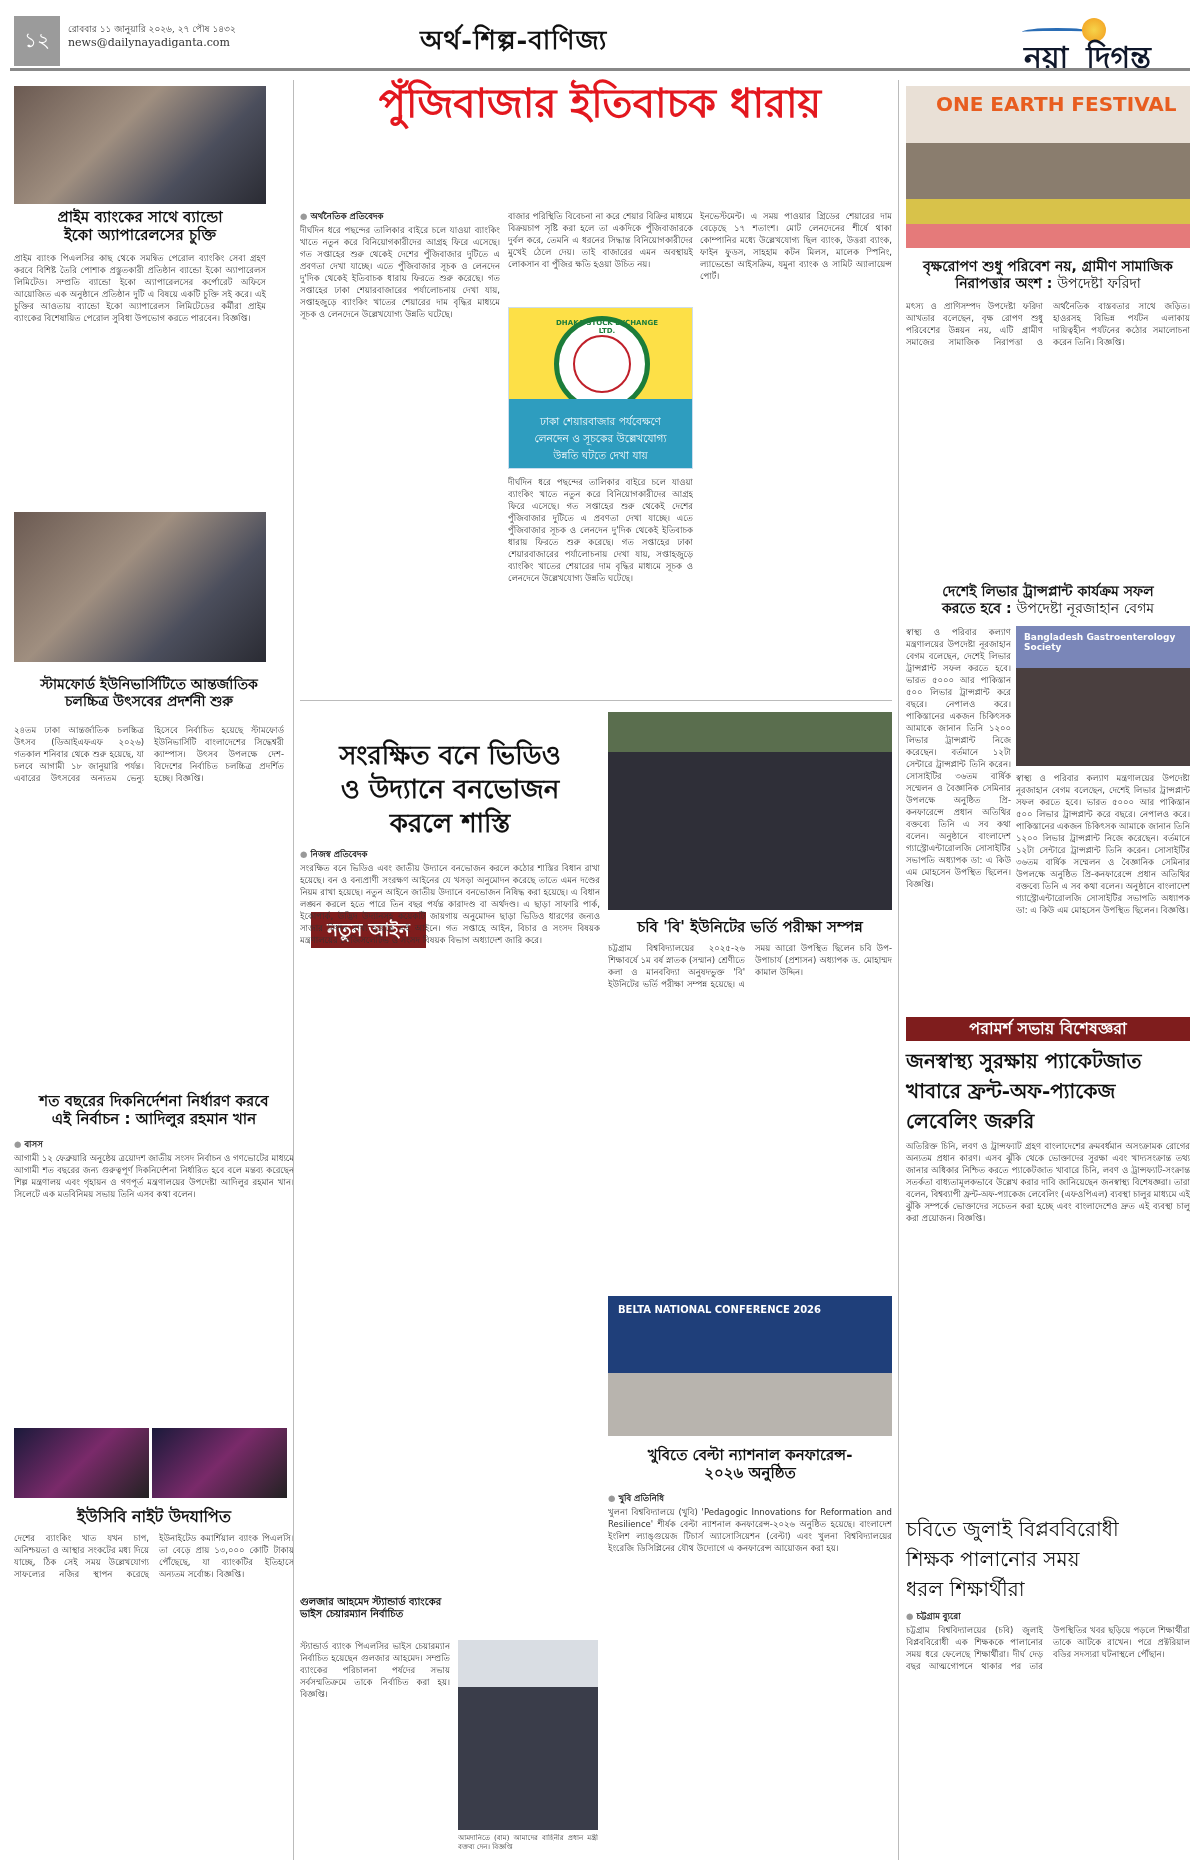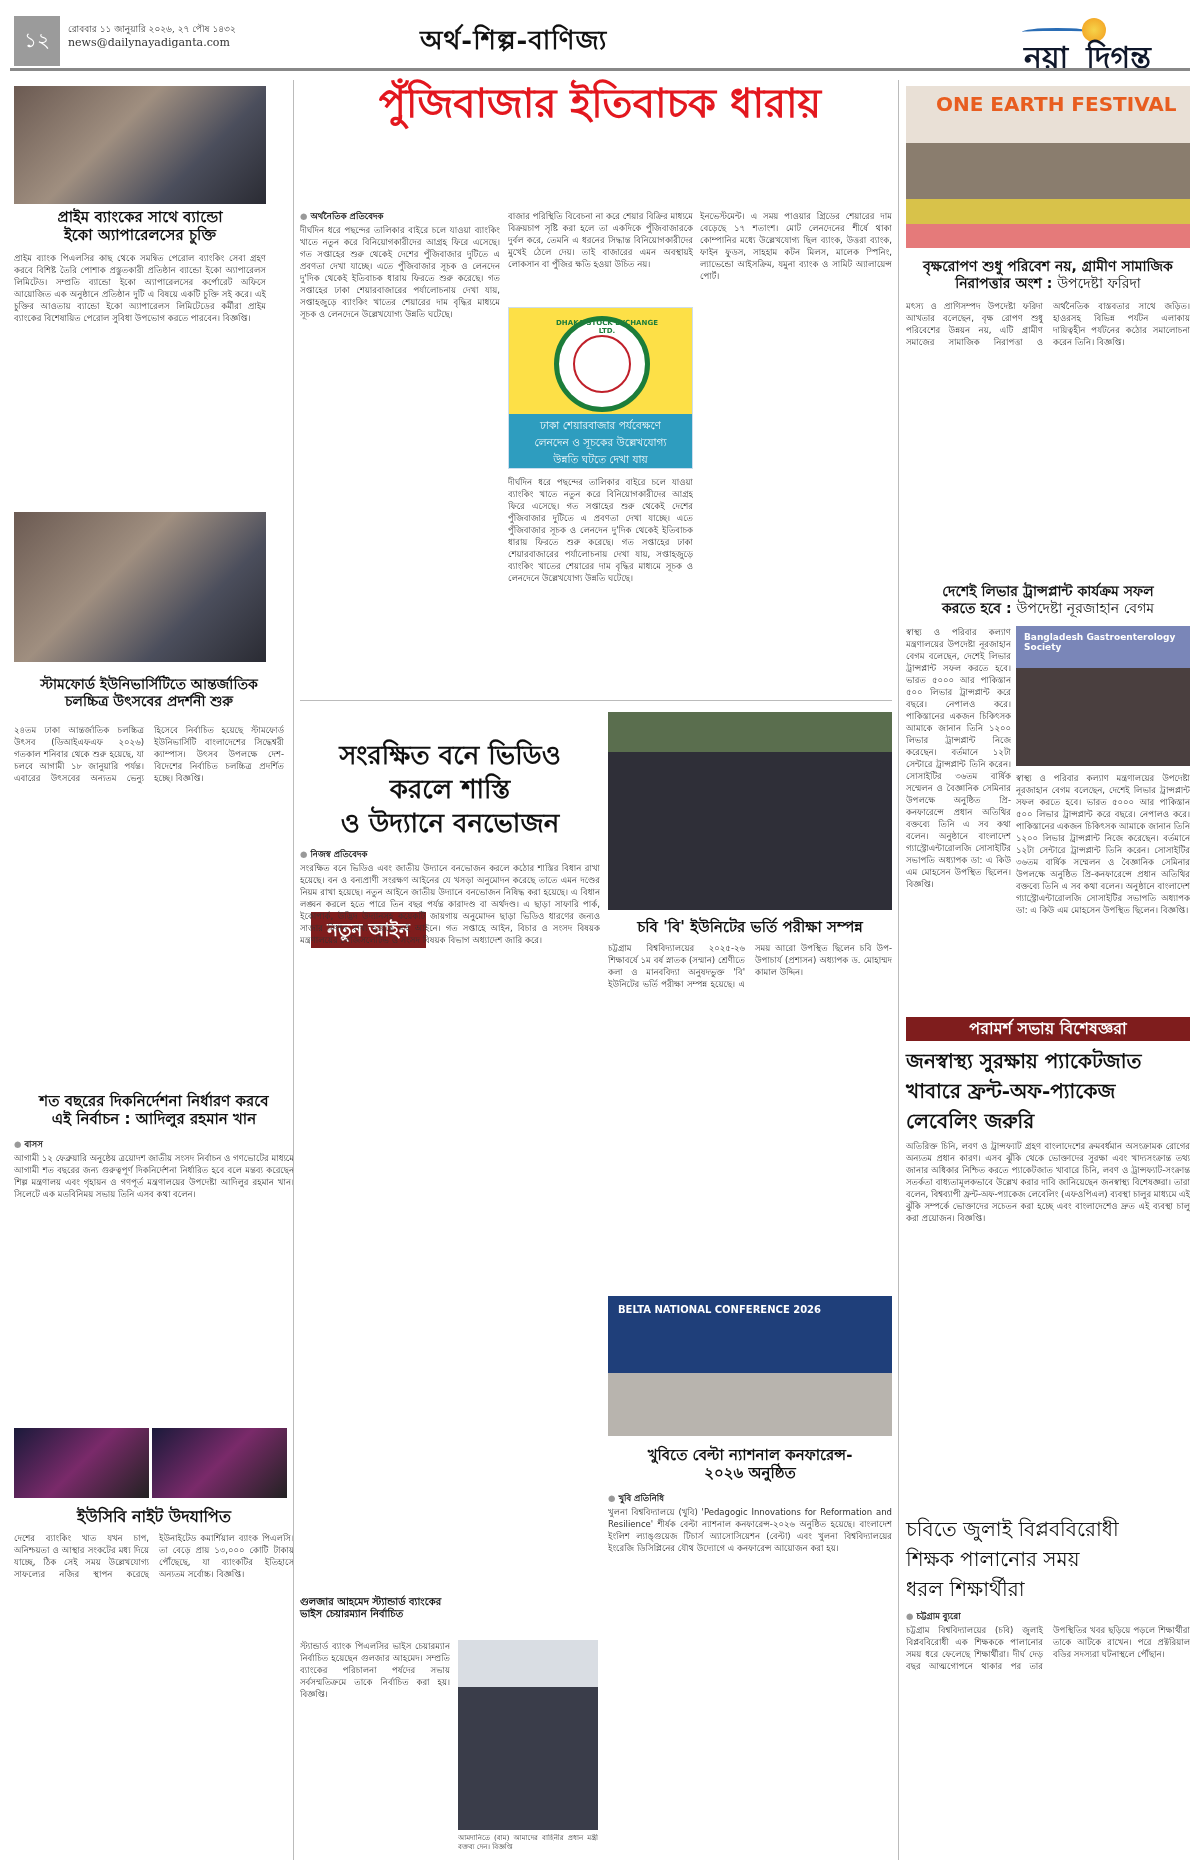--- a/index.html
+++ b/index.html
@@ -23,21 +23,21 @@
 .photo.portrait{background:linear-gradient(180deg,#d9dde3 0 25%,#3a3d4a 25%)}
 .headline{font-family:"DejaVu Sans",sans-serif;font-weight:bold;text-align:center;line-height:1.2}
 .main-hl{left:300px;top:78px;width:600px;color:#e3171e;font-size:40px;line-height:50px}
 .body{font-size:8.5px;line-height:12px;color:#333;text-align:justify;font-family:"DejaVu Sans",sans-serif;overflow:hidden}
 .byline{font-size:8.5px;font-weight:bold;color:#222}
 .byline::before{content:"● ";color:#999}
 .dse-box{left:508px;top:307px;width:185px;height:162px;border:1px solid #cde;background:#fde047}
 .dse-logo{position:absolute;left:45px;top:8px;width:96px;height:96px;border-radius:50%;border:5px solid #1c7d3a;background:#fff}
 .dse-logo .inner{position:absolute;left:14px;top:14px;width:58px;height:58px;border-radius:50%;border:2px solid #c0202a}
 .dse-logo .ttl{position:absolute;left:-10px;top:-2px;width:116px;text-align:center;font-size:7px;color:#1c7d3a;font-weight:bold}
-.dse-cap{position:absolute;left:0;bottom:0;width:100%;height:54px;background:#2e9dbf;color:#fff;font-size:10.5px;text-align:center;line-height:17px;padding-top:3px}
+.dse-cap{position:absolute;left:0;bottom:0;width:100%;height:69px;background:#2e9dbf;color:#fff;font-size:10.5px;text-align:center;line-height:17px;padding-top:14px}
 .tag-box{background:#7f1d1d;color:#fff;font-weight:bold;text-align:center}
 .col-rule{background:#bbb;width:1px}
 .h-rule{background:#bbb;height:1px}
 </style>
 </head>
 <body>
 
 <div class="abs masthead">
   <div class="abs pagenum">১২</div>
   <div class="abs dateline">
@@ -98,22 +98,22 @@
     <div>উন্নতি ঘটতে দেখা যায়</div>
   </div>
 </div>
 <div class="abs body" style="left:508px;top:476px;width:185px;height:220px">দীর্ঘদিন ধরে পছন্দের তালিকার বাইরে চলে যাওয়া ব্যাংকিং খাতে নতুন করে বিনিয়োগকারীদের আগ্রহ ফিরে এসেছে। গত সপ্তাহের শুরু থেকেই দেশের পুঁজিবাজার দুটিতে এ প্রবণতা দেখা যাচ্ছে। এতে পুঁজিবাজার সূচক ও লেনদেন দু'দিক থেকেই ইতিবাচক ধারায় ফিরতে শুরু করেছে। গত সপ্তাহের ঢাকা শেয়ারবাজারের পর্যালোচনায় দেখা যায়, সপ্তাহজুড়ে ব্যাংকিং খাতের শেয়ারের দাম বৃদ্ধির মাধ্যমে সূচক ও লেনদেনে উল্লেখযোগ্য উন্নতি ঘটেছে।</div>
 <div class="abs body" style="left:700px;top:210px;width:192px;height:486px">ইনভেস্টমেন্ট। এ সময় পাওয়ার গ্রিডের শেয়ারের দাম বেড়েছে ১৭ শতাংশ। মোট লেনদেনের শীর্ষে থাকা কোম্পানির মধ্যে উল্লেখযোগ্য ছিল ব্যাংক, উত্তরা ব্যাংক, ফাইন ফুডস, সাহহাম কটন মিলস, মালেক স্পিনিং, ল্যাভেন্ডো আইসক্রিম, যমুনা ব্যাংক ও সামিট অ্যালায়েন্স পোর্ট।</div>
 
 <div class="abs h-rule" style="left:300px;top:700px;width:592px"></div>
 
 <div class="abs headline" style="left:300px;top:738px;width:300px;font-size:26px;line-height:34px">
   <div>সংরক্ষিত বনে ভিডিও</div>
+  <div>ও উদ্যানে বনভোজন</div>
   <div>করলে শাস্তি</div>
-  <div>ও উদ্যানে বনভোজন</div>
 </div>
 <div class="abs byline" style="left:300px;top:848px">নিজস্ব প্রতিবেদক</div>
 <div class="abs tag-box" style="left:311px;top:912px;width:115px;height:36px;font-size:18px;line-height:36px">নতুন আইন</div>
 <div class="abs body" style="left:300px;top:862px;width:300px;height:566px">সংরক্ষিত বনে ভিডিও এবং জাতীয় উদ্যানে বনভোজন করলে কঠোর শাস্তির বিধান রাখা হয়েছে। বন ও বন্যপ্রাণী সংরক্ষণ আইনের যে খসড়া অনুমোদন করেছে তাতে এমন দণ্ডের নিয়ম রাখা হয়েছে। নতুন আইনে জাতীয় উদ্যানে বনভোজন নিষিদ্ধ করা হয়েছে। এ বিধান লঙ্ঘন করলে হতে পারে তিন বছর পর্যন্ত কারাদণ্ড বা অর্থদণ্ড। এ ছাড়া সাফারি পার্ক, ইকোপার্ক, উদ্ভিদ উদ্যানসহ কয়েকটি জায়গায় অনুমোদন ছাড়া ভিডিও ধারণের জন্যও সাজার বিধান রাখা হয়েছে এই আইনে। গত সপ্তাহে আইন, বিচার ও সংসদ বিষয়ক মন্ত্রণালয়ের লেজিসলেটিভ ও সংসদ বিষয়ক বিভাগ অধ্যাদেশ জারি করে।</div>
 
 <div class="abs photo crowd" style="left:608px;top:712px;width:284px;height:198px"></div>
 <div class="abs headline" style="left:608px;top:918px;width:284px;font-size:15px">চবি 'বি' ইউনিটের ভর্তি পরীক্ষা সম্পন্ন</div>
 <div class="abs body" style="left:608px;top:942px;width:284px;height:300px;column-count:2;column-gap:10px">চট্টগ্রাম বিশ্ববিদ্যালয়ের ২০২৫-২৬ শিক্ষাবর্ষে ১ম বর্ষ স্নাতক (সম্মান) শ্রেণীতে কলা ও মানববিদ্যা অনুষদভুক্ত 'বি' ইউনিটের ভর্তি পরীক্ষা সম্পন্ন হয়েছে। এ সময় আরো উপস্থিত ছিলেন চবি উপ-উপাচার্য (প্রশাসন) অধ্যাপক ড. মোহাম্মদ কামাল উদ্দিন।</div>
 
 <div class="abs photo conf" style="left:608px;top:1296px;width:284px;height:140px">

